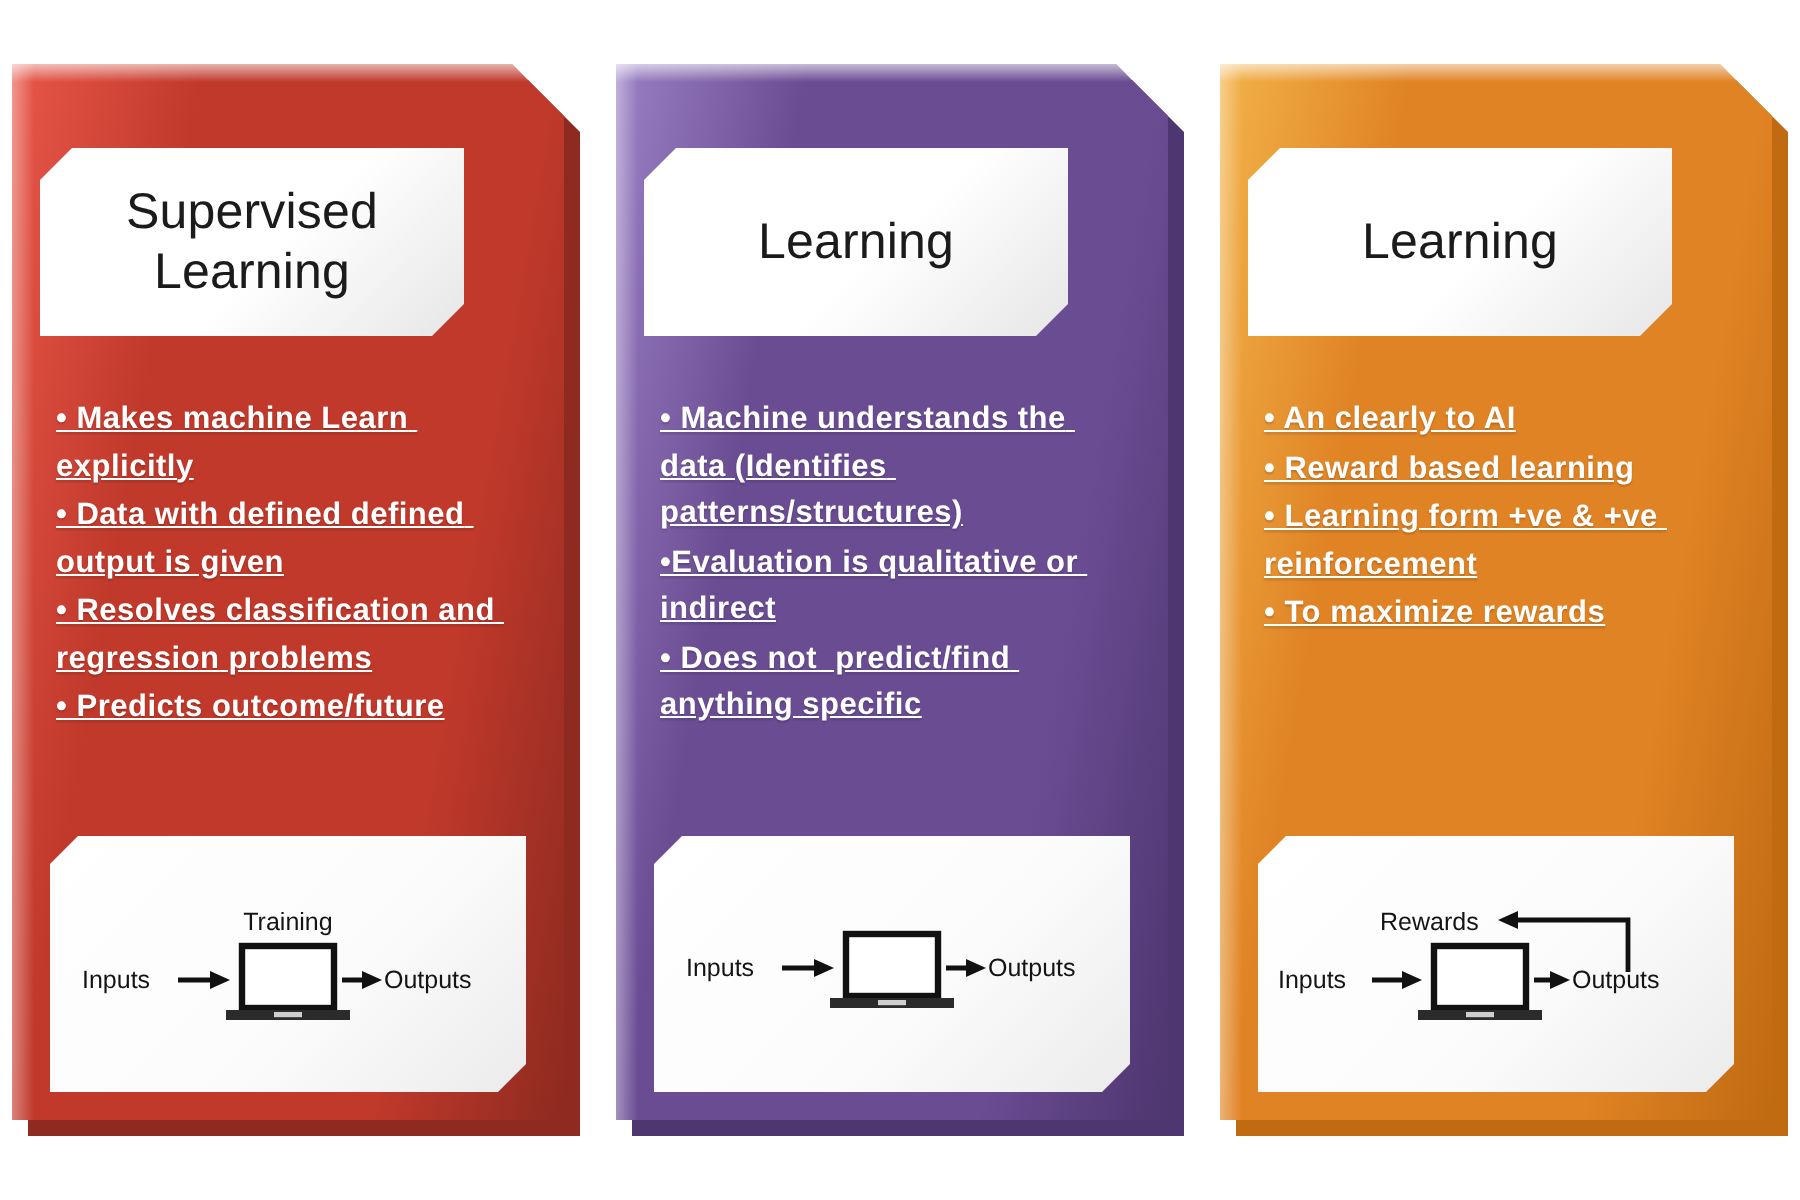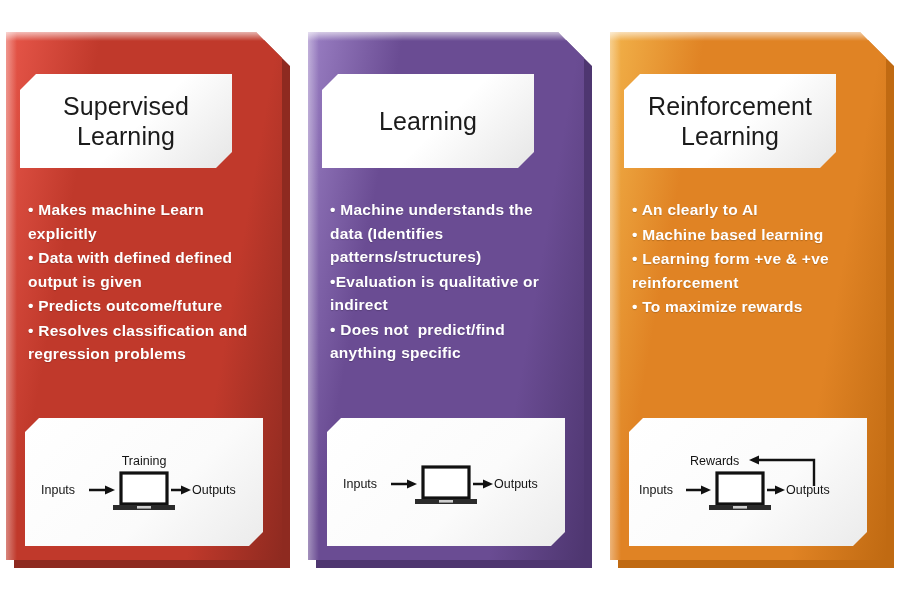--- a/index.html
+++ b/index.html
@@ -118,20 +118,21 @@
     font-size: 15.5px;
     line-height: 1.52;
     font-weight: bold;
     letter-spacing: .25px;
     text-shadow: 0 1px 1px rgba(0,0,0,.18);
     z-index: 2;
   }
   .bullets li {
     margin: 0 0 1px 0;
     white-space: pre-wrap;
+    text-decoration: underline;
   }
 
   
   .diagram-plaque {
     position: absolute;
     left: 19px;
     bottom: 22px;
     width: 238px;
     height: 128px;
     background: linear-gradient(135deg, #ffffff 0%, #fbfbfb 60%, #ebebeb 100%);
@@ -162,22 +163,22 @@
       <div class="title-plaque">
         <div class="title-plaque-inner">
           <div>Supervised</div>
           <div>Learning</div>
         </div>
       </div>
 
       <ul class="bullets">
         <li>• Makes machine Learn explicitly</li>
         <li>• Data with defined defined output is given</li>
+        <li>• Resolves classification and regression problems</li>
         <li>• Predicts outcome/future</li>
-        <li>• Resolves classification and regression problems</li>
       </ul>
     </div>
 
     <div class="diagram-plaque">
       <svg viewBox="0 0 238 102">
         <text class="dg-label" x="119" y="34" text-anchor="middle">Training</text>
 
         <text class="dg-label" x="16" y="63">Inputs</text>
 
         <g>
@@ -242,28 +243,27 @@
       </svg>
     </div>
   </div>
 
   <div class="panel-wrap">
     <div class="panel-extrude" id="ex-2" style="background: linear-gradient(135deg, rgb(192, 106, 18) 0%, rgb(192, 106, 18) 100%);"></div>
     <div class="panel-face" id="fa-2" style="background: linear-gradient(100deg, rgb(242, 178, 74) 0%, rgb(224, 131, 36) 26%, rgb(224, 131, 36) 74%, rgb(192, 106, 18) 100%);">
 
       <div class="title-plaque">
         <div class="title-plaque-inner">
-          <div>Reinforcement</div>
           <div>Learning</div>
         </div>
       </div>
 
       <ul class="bullets">
         <li>• An clearly to AI</li>
-        <li>• Machine based learning</li>
+        <li>• Reward based learning</li>
         <li>• Learning form +ve &amp; +ve reinforcement</li>
         <li>• To maximize rewards</li>
       </ul>
     </div>
 
     <div class="diagram-plaque">
       <svg viewBox="0 0 238 102">
         <text class="dg-label" x="61" y="34">Rewards</text>
 
         <g>

